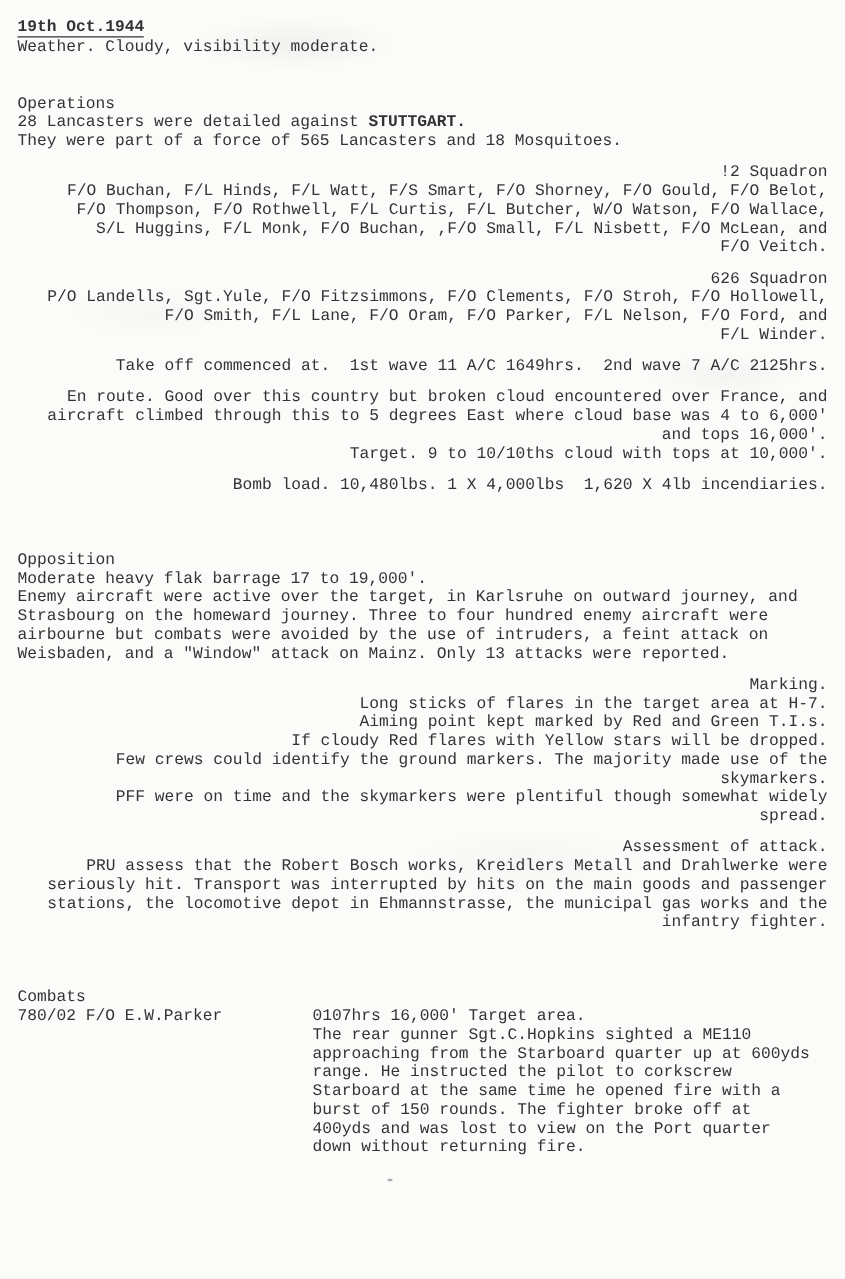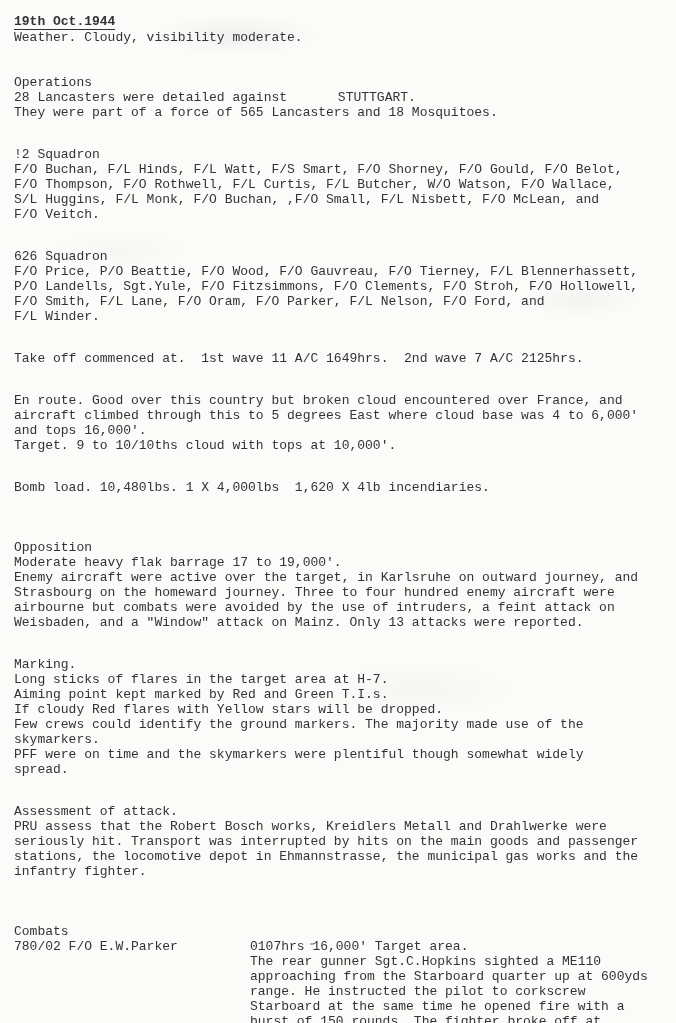--- a/index.html
+++ b/index.html
@@ -25,22 +25,22 @@
   .ln {
     white-space: pre-wrap;
     min-height: 15px;
   }
   .date-heading {
     display: inline-block;
     font-weight: bold;
     border-bottom: 1.5px solid #333333;
     padding-bottom: 0px;
   }
-  .bold { font-weight: normal; margin-left: 43px; }
-  .mt1 { margin-top: 27px; }
+  .bold { font-weight: bold; }
+  .mt1 { margin-top: 10px; text-align: right; }
   .mt2 { margin-top: 30px; }
   .mt3 { margin-top: 45px; }
   .combat-entry { display: flex; align-items: flex-start; }
   .combat-id { width: 236px; flex: 0 0 236px; }
   .combat-report { flex: 1; }
   .stray-mark {
     position: absolute;
     left: 310px;
     top: 943px;
     width: 4px;
@@ -67,21 +67,20 @@
   <div class="mt1">
     <div class="ln">!2 Squadron</div>
     <div class="ln">F/O Buchan, F/L Hinds, F/L Watt, F/S Smart, F/O Shorney, F/O Gould, F/O Belot,</div>
     <div class="ln">F/O Thompson, F/O Rothwell, F/L Curtis, F/L Butcher, W/O Watson, F/O Wallace,</div>
     <div class="ln">S/L Huggins, F/L Monk, F/O Buchan, ,F/O Small, F/L Nisbett, F/O McLean, and</div>
     <div class="ln">F/O Veitch.</div>
   </div>
 
   <div class="mt1">
     <div class="ln">626 Squadron</div>
-    <div class="ln">F/O Price, P/O Beattie, F/O Wood, F/O Gauvreau, F/O Tierney, F/L Blennerhassett,</div>
     <div class="ln">P/O Landells, Sgt.Yule, F/O Fitzsimmons, F/O Clements, F/O Stroh, F/O Hollowell,</div>
     <div class="ln">F/O Smith, F/L Lane, F/O Oram, F/O Parker, F/L Nelson, F/O Ford, and</div>
     <div class="ln">F/L Winder.</div>
   </div>
 
   <div class="ln mt1">Take off commenced at.  1st wave 11 A/C 1649hrs.  2nd wave 7 A/C 2125hrs.</div>
 
   <div class="mt1">
     <div class="ln">En route. Good over this country but broken cloud encountered over France, and</div>
     <div class="ln">aircraft climbed through this to 5 degrees East where cloud base was 4 to 6,000'</div>

